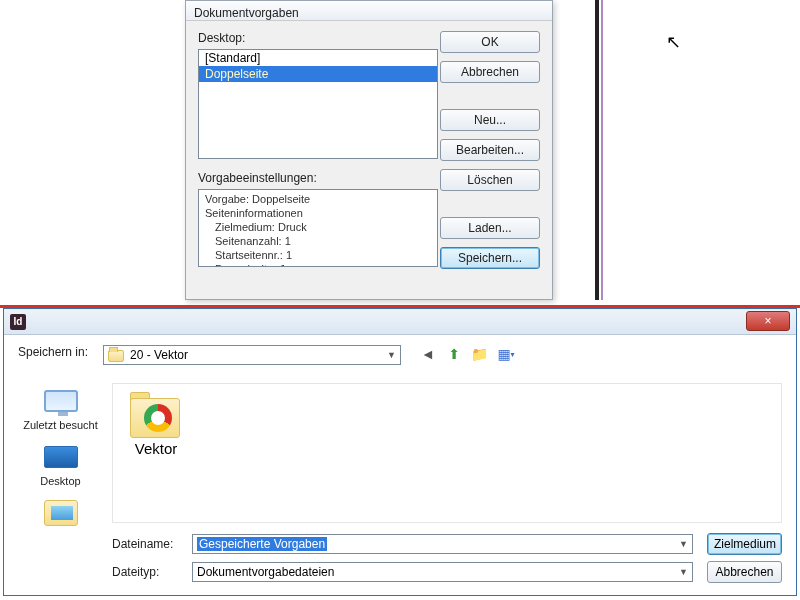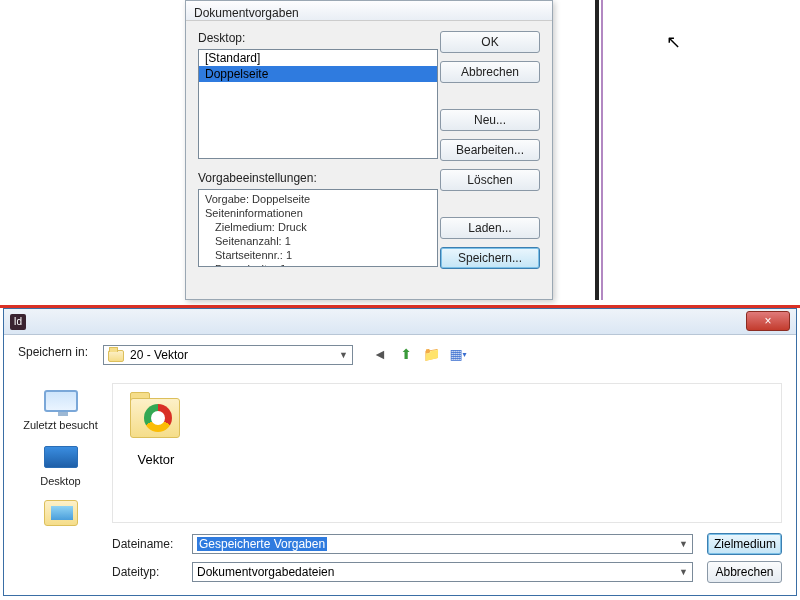--- a/index.html
+++ b/index.html
@@ -5,54 +5,54 @@
 html,body{margin:0;padding:0;width:800px;height:600px;font-family:"Segoe UI",Tahoma,sans-serif;font-size:11px;background:#fff;overflow:hidden}
 .top-bg{position:absolute;left:0;top:0;width:800px;height:305px;background:#fff}
 .top-bg .vline1{position:absolute;left:595px;top:0;width:4px;height:300px;background:#222}
 .top-bg .vline2{position:absolute;left:601px;top:0;width:2px;height:300px;background:#b288c2}
 .dlg1{position:absolute;left:185px;top:0;width:368px;height:300px;background:#f0f0f0;border:1px solid #9aa7b3;box-shadow:2px 2px 6px rgba(0,0,0,.2)}
 .dlg1-title{height:20px;line-height:20px;padding:2px 8px;background:linear-gradient(#fdfdfe,#e9eef5);border-bottom:1px solid #ccc;font-size:12px;color:#222}
 .dlg1-body{position:relative;padding:10px 12px}
 .lbl{color:#222;font-size:12px;margin-bottom:4px}
 .listbox{width:240px;height:110px;background:#fff;border:1px solid #7a8a99;overflow:hidden}
 .listbox .item{padding:1px 6px;font-size:12px}
-.listbox .sel{background:#2f7bdf;color:#000000}
+.listbox .sel{background:#2f7bdf;color:#fef9c3}
 .settings-box{width:240px;height:78px;background:#fff;border:1px solid #7a8a99;overflow-y:scroll;font-size:11px;color:#333;padding:2px 6px;box-sizing:border-box}
 .settings-box div{line-height:14px;white-space:nowrap}
 .btncol{position:absolute;right:12px;top:10px;width:100px}
 .btncol .btn{display:block;width:100px;height:22px;margin-bottom:8px;border:1px solid #8a98a6;border-radius:3px;background:linear-gradient(#fbfcfd,#e6ecf2);font-size:12px;color:#222;cursor:pointer}
 .btncol .gap{height:18px}
 .btncol .btn.hl{border:1px solid #3c7fb1;background:linear-gradient(#eaf6fd,#c4e5f6);box-shadow:0 0 0 1px #7cc0e7 inset}
 .cursor{position:absolute;left:480px;top:30px;font-size:18px;color:#000;pointer-events:none}
 
 .redline{position:absolute;left:0;top:305px;width:800px;height:3px;background:#d93025}
 .dlg2{position:absolute;left:3px;top:308px;width:794px;height:288px;background:#fff;border:1px solid #3a6ea5}
 .dlg2-title{height:26px;background:linear-gradient(#eef3f9,#dbe7f4);border-bottom:1px solid #b8c6d6;display:flex;align-items:center;padding:0 6px;position:relative}
-.id-icon{width:16px;height:16px;background:#3a2330;color:#fff;font-size:10px;font-weight:normal;display:flex;align-items:center;justify-content:center;margin-right:6px;border-radius:2px}
+.id-icon{width:16px;height:16px;background:#3a2330;color:#fff;font-size:10px;font-weight:bold;display:flex;align-items:center;justify-content:center;margin-right:6px;border-radius:2px}
 .dlg2-title-text{font-size:12px;color:#222}
 .close-btn{position:absolute;right:6px;top:2px;width:44px;height:20px;background:linear-gradient(#e07a7a,#c33b2d);border:1px solid #8b2c22;border-radius:3px;color:#fff;text-align:center;line-height:18px;font-size:12px;cursor:pointer}
 .dlg2-body{position:relative;padding:10px 14px;height:calc(100% - 26px);box-sizing:border-box}
 .row{display:flex;align-items:flex-start;}
 .row-lbl{width:85px;font-size:12px;color:#222}
 .combo{height:20px;border:1px solid #7a8a99;background:#fff;font-size:12px;padding:1px 4px;display:flex;align-items:center;justify-content:space-between;cursor:pointer;box-sizing:border-box}
 .combo .arrow{font-size:9px;color:#555}
 .toolbar-icons{display:flex;gap:8px;margin-left:18px;align-items:center}
 .ticon{width:18px;height:18px;display:flex;align-items:center;justify-content:center;font-size:14px;cursor:pointer}
 .places{position:absolute;left:14px;top:50px;width:85px}
 .place{text-align:center;margin-bottom:10px;cursor:pointer}
 .place .picon{width:36px;height:32px;margin:0 auto 2px;display:flex;align-items:center;justify-content:center}
 .place .ptxt{font-size:11px;color:#222}
 .filearea{position:absolute;left:108px;top:48px;right:14px;height:140px;border:1px solid #e5e5e5;background:#fff;padding:8px}
 .folder{width:70px;text-align:center;cursor:pointer}
 .folder-icon{width:60px;height:48px;margin:0 auto;position:relative}
 .folder-back{position:absolute;left:4px;top:6px;width:50px;height:40px;background:linear-gradient(#fdf0c8,#f5dd8a);border:1px solid #dcbf5b;border-radius:3px}
 .folder-tab{position:absolute;left:4px;top:0;width:20px;height:10px;background:#f5dd8a;border:1px solid #dcbf5b;border-radius:2px 2px 0 0}
 .chrome{position:absolute;left:18px;top:12px;width:28px;height:28px;border-radius:50%;background:conic-gradient(#d93025 0 120deg,#fbbc05 120deg 240deg,#34a853 240deg 360deg)}
 .chrome::after{content:"";position:absolute;left:7px;top:7px;width:14px;height:14px;border-radius:50%;background:#fff}
-.folder-txt{font-size:13px;margin-top:12px}
+.folder-txt{font-size:15px;margin-top:0}
 .bottom-rows{position:absolute;left:108px;right:14px;bottom:12px}
 .brow{display:flex;align-items:center;margin-top:6px}
 .brow .row-lbl{width:80px}
 .brow .combo{flex:1}
 .brow .fname-val{background:#2f7bdf;color:#fff;padding:0 2px}
 .sbtn{width:75px;height:22px;margin-left:14px;border:1px solid #8a98a6;border-radius:3px;background:linear-gradient(#fbfcfd,#e6ecf2);font-size:12px;cursor:pointer}
 .sbtn.hl{border:1px solid #3c7fb1;box-shadow:0 0 0 1px #7cc0e7 inset;background:linear-gradient(#eaf6fd,#c4e5f6)}
 .folder-mini{width:16px;height:12px;background:linear-gradient(#fdf0c8,#f5dd8a);border:1px solid #dcbf5b;border-radius:2px;position:relative;display:inline-block;vertical-align:middle;margin-right:6px}
 .folder-mini::before{content:"";position:absolute;left:0;top:-4px;width:7px;height:4px;background:#f5dd8a;border:1px solid #dcbf5b;border-bottom:none;border-radius:1px 1px 0 0}
 
@@ -114,21 +114,21 @@
 <div class="redline"></div>
 
 <div class="dlg2">
   <div class="dlg2-title">
     <div class="id-icon">Id</div>
     <div class="close-btn">×</div>
   </div>
   <div class="dlg2-body">
     <div class="row">
       <div class="row-lbl">Speichern in:</div>
-      <div class="combo" style="width:250px">
+      <div class="combo" style="width:298px">
         <span><span class="folder-mini"></span><span>20 - Vektor</span></span>
         <span class="arrow">▼</span>
       </div>
       <div class="toolbar-icons">
         <div class="ticon" style="color:#555">◄</div>
         <div class="ticon" style="color:#3a9a3a">⬆</div>
         <div class="ticon" style="color:#d8a53a">📁</div>
         <div class="ticon" style="color:#3a6ecf">▦<span style="font-size:8px">▾</span></div>
       </div>
     </div>

